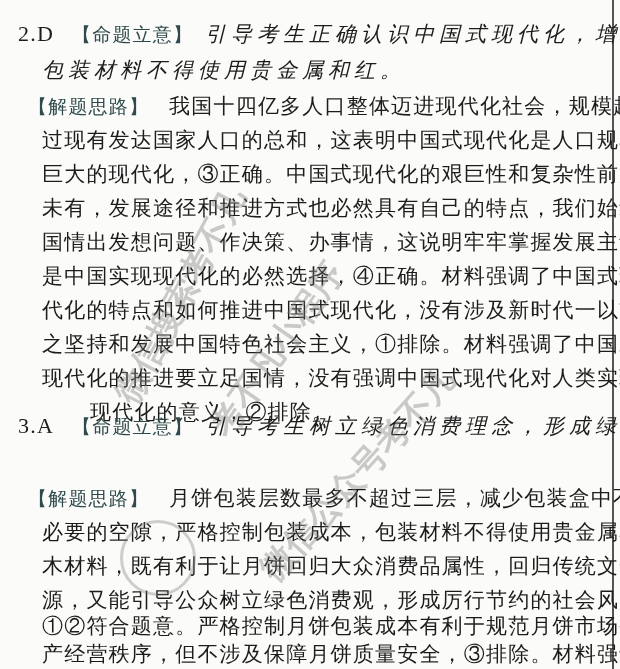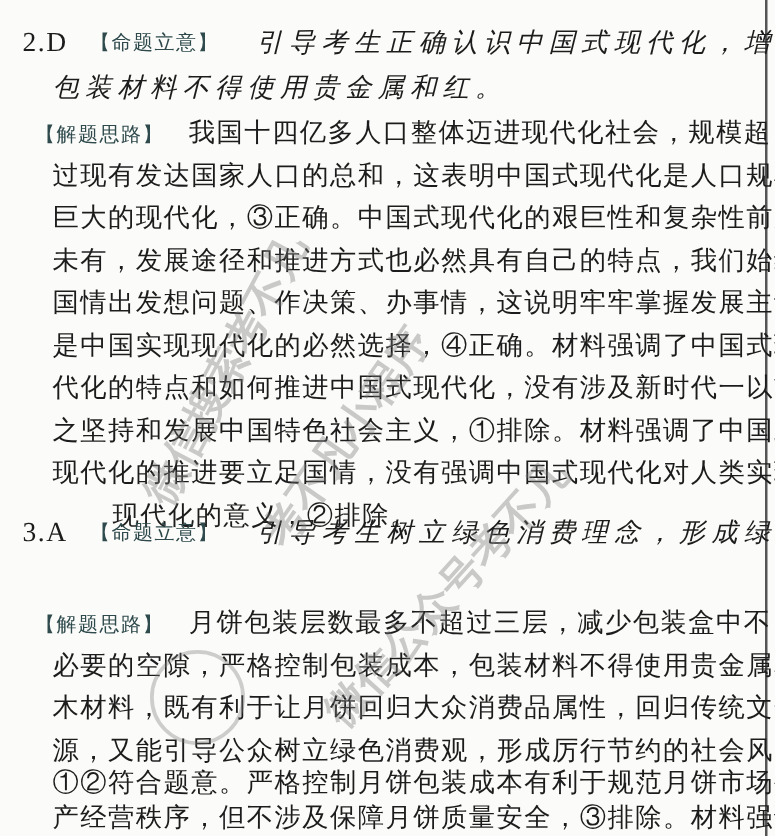--- a/index.html
+++ b/index.html
@@ -9,21 +9,21 @@
     font-family: "DejaVu Serif", serif;
     color: #1c1c1c;
   }
   .page { position: absolute; left: 0; top: 0; width: 620px; height: 576px; }
   .right-rule { position: absolute; left: 612px; top: 0; width: 2px; height: 669px; background: #555; }
   .line {
     position: absolute; left: 0; white-space: nowrap;
     font-size: 21px; line-height: 28px; letter-spacing: 1.2px;
   }
   .qnum { position: absolute; left: 18px; font-family: "Liberation Serif", serif; font-size: 22px; }
-  .label { color: #2f4a4c; font-family: "DejaVu Sans", sans-serif; font-size: 16px; text-align: center; }
+  .label { color: #2f4a4c; font-family: "DejaVu Sans", sans-serif; font-size: 19px; text-align: center; }
   .intent { font-style: italic; letter-spacing: 5px; }
   .wm {
     position: absolute; color: rgba(120,120,120,0.38); font-family: "DejaVu Sans", sans-serif;
     font-weight: bold; font-size: 34px; white-space: nowrap; transform-origin: left top;
     pointer-events: none;
   }
   .wm-heart {
     position: absolute; left: 120px; top: 520px; width: 70px; height: 70px;
     border: 3px solid rgba(120,120,120,0.35); border-radius: 50%;
   }

